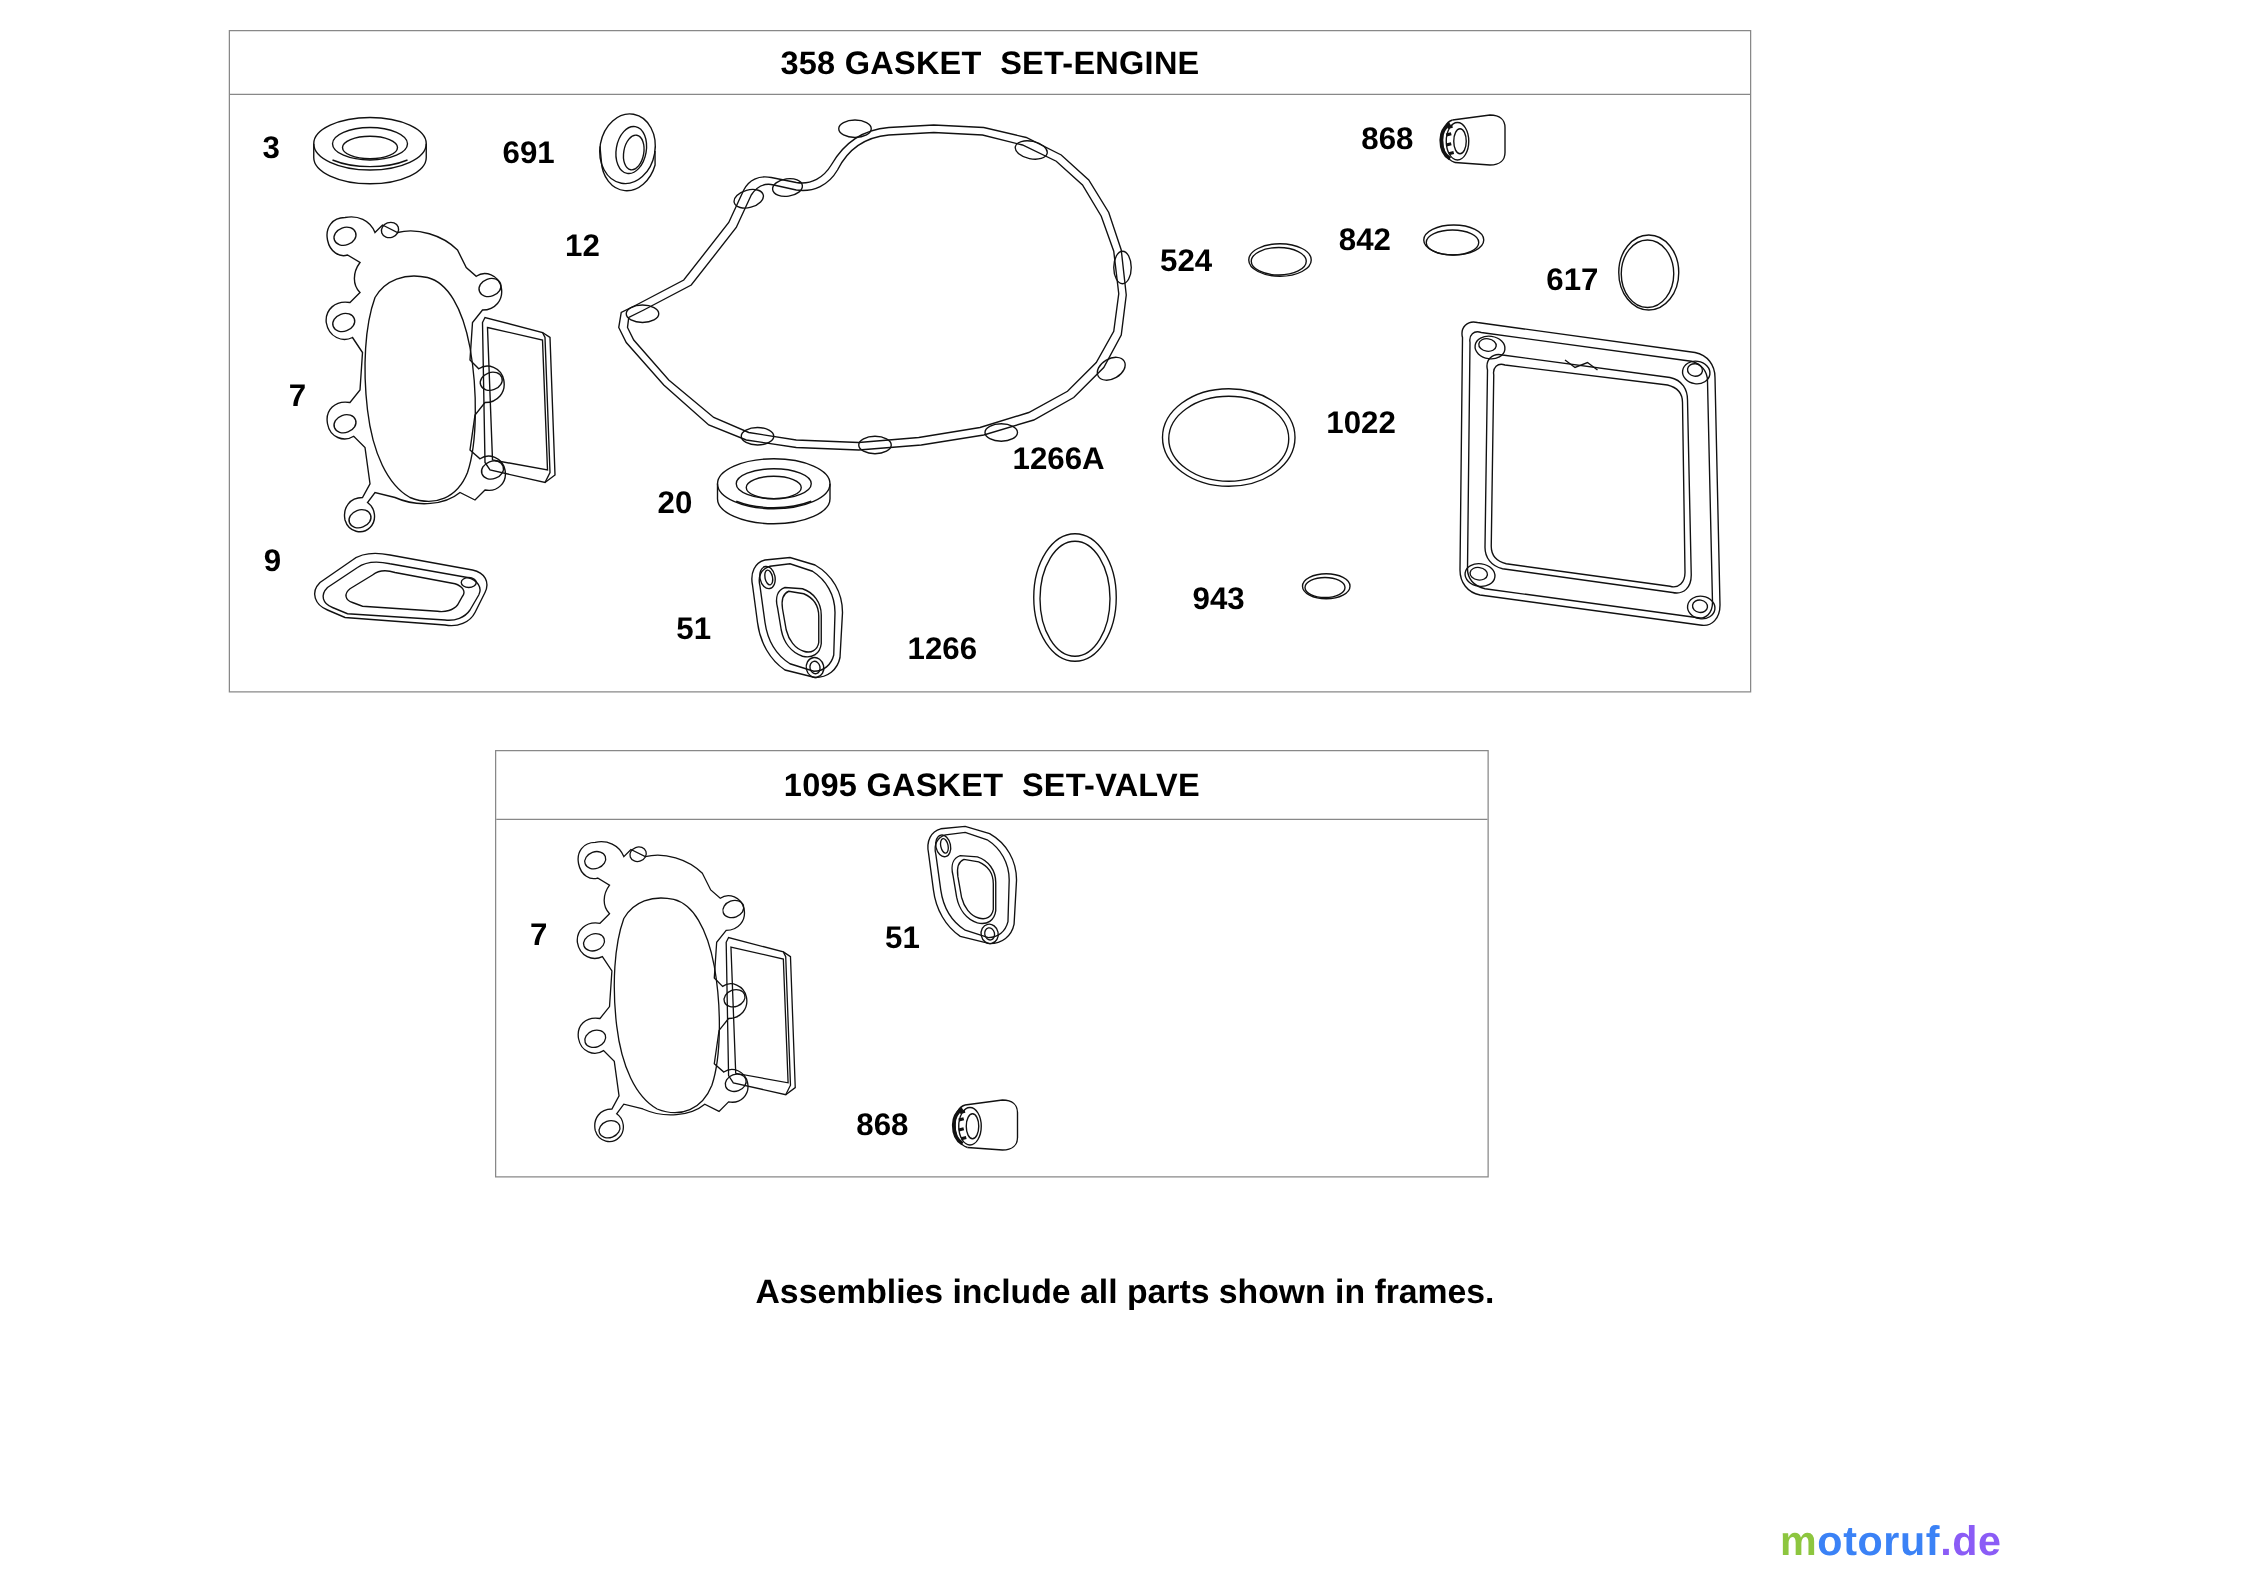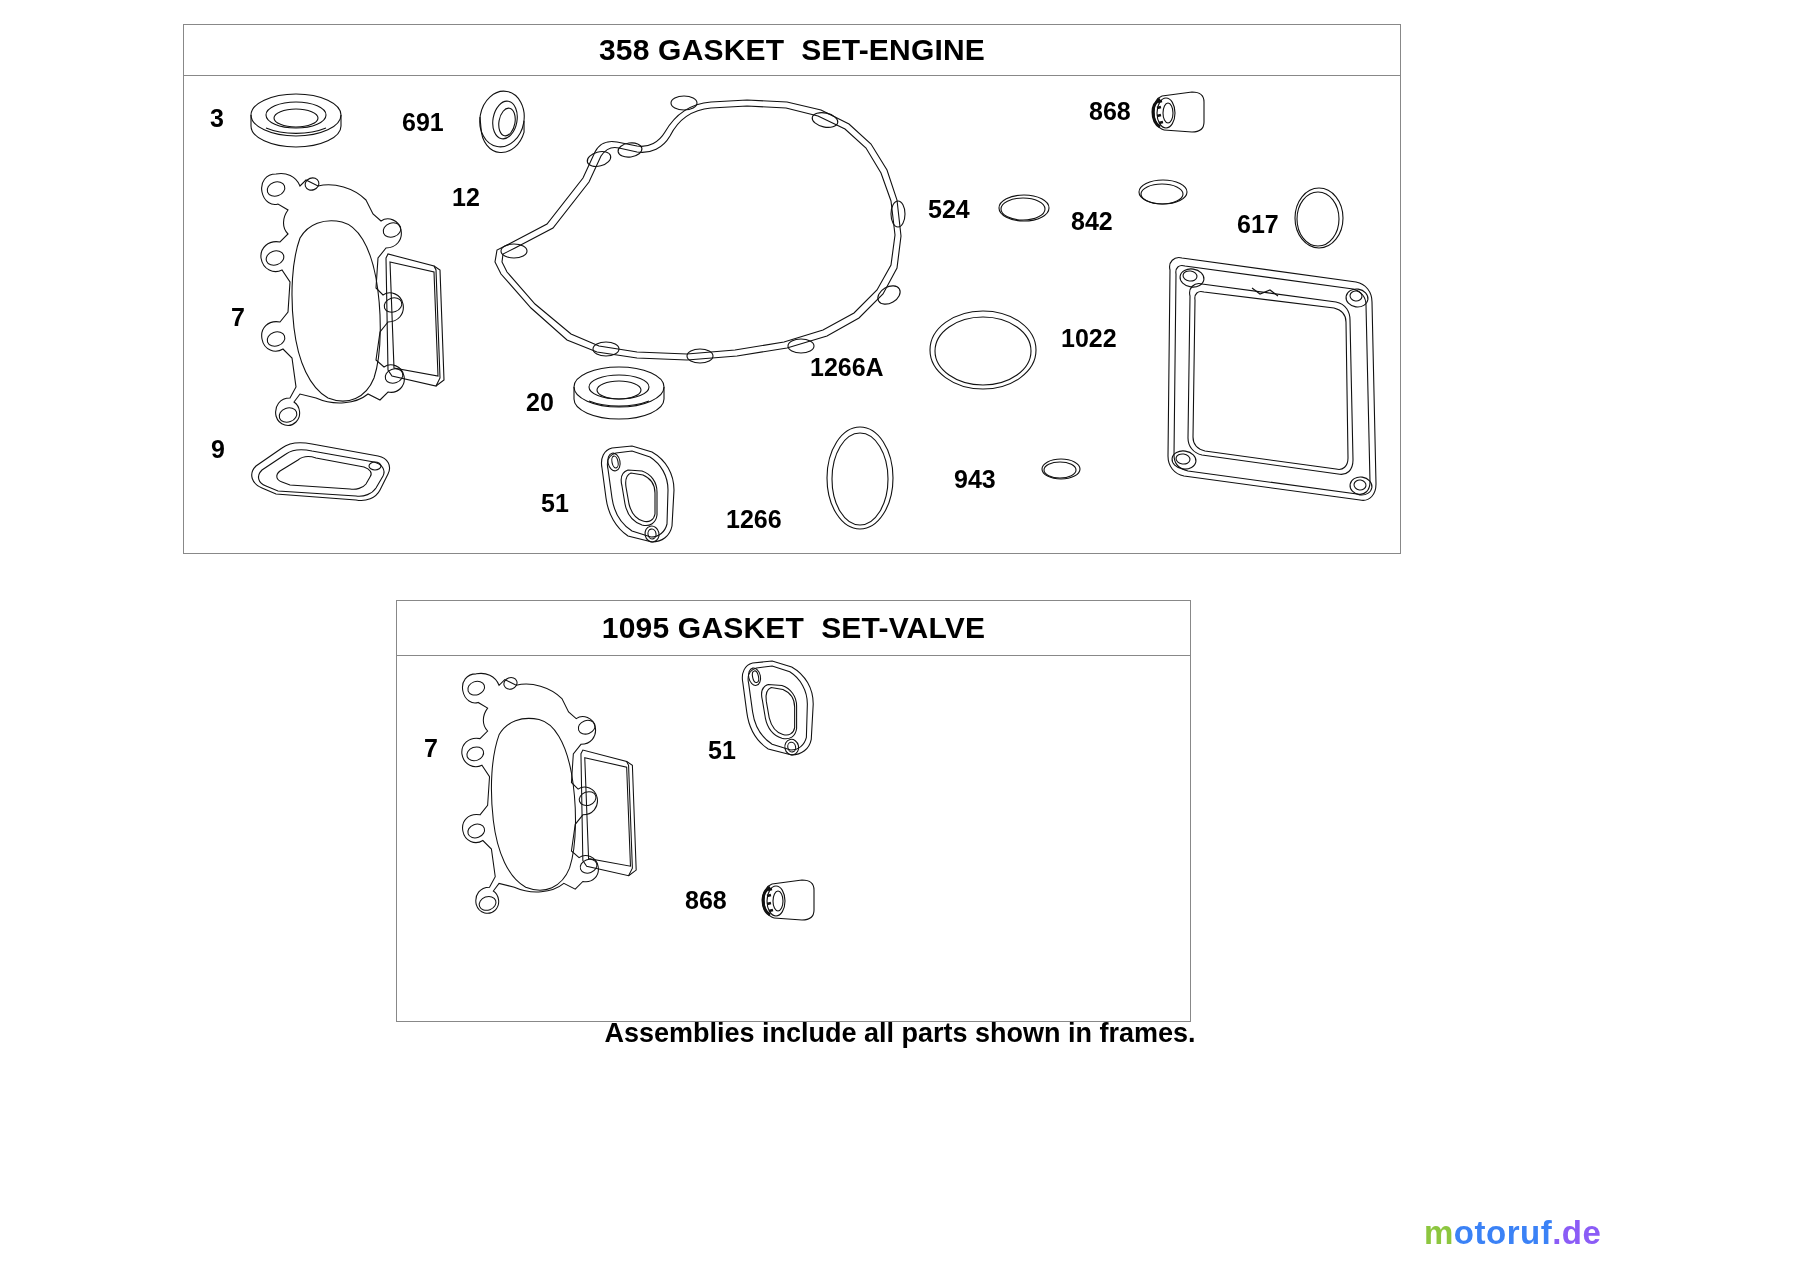--- a/index.html
+++ b/index.html
@@ -26,37 +26,37 @@
   #frame-engine {
     left: 183px;
     top: 24px;
     width: 1218px;
     height: 530px;
   }
   #frame-valve {
     left: 396px;
     top: 600px;
     width: 795px;
-    height: 422px;
+    height: 342px;
   }
   .frame-title-bar {
     position: absolute;
     left: 0;
     top: 0;
     width: 100%;
     height: 51px;
     border-bottom: 1px solid #888888;
     box-sizing: border-box;
     display: flex;
     align-items: center;
     justify-content: center;
   }
   #frame-valve .frame-title-bar { height: 55px; }
   .frame-title {
-    font-size: 30px;
+    font-size: 26px;
     font-weight: bold;
     letter-spacing: 0.2px;
     white-space: pre;
     color: #000;
   }
   .frame-body {
     position: absolute;
     left: 0;
     width: 100%;
   }
@@ -412,21 +412,21 @@
     <path d="M8 11 C3 14 1 19 1 24 C1 30 3 36 8 39" stroke-width="3"></path>
   </svg>
 </div>
 
 <div id="callout-layer">
     <div class="callout" style="left: 210px; top: 106px;">3</div>
     <div class="callout" style="left: 402px; top: 110px;">691</div>
     <div class="callout" style="left: 1089px; top: 99px;">868</div>
     <div class="callout" style="left: 452px; top: 185px;">12</div>
     <div class="callout" style="left: 928px; top: 197px;">524</div>
-    <div class="callout" style="left: 1071px; top: 180px; margin-top: 29px;">842</div>
+    <div class="callout" style="left: 1071px; top: 180px;">842</div>
     <div class="callout" style="left: 1209px; top: 212px; margin-left: 28px;">617</div>
     <div class="callout" style="left: 231px; top: 305px;">7</div>
     <div class="callout" style="left: 1061px; top: 326px;">1022</div>
     <div class="callout" style="left: 810px; top: 355px;">1266A</div>
     <div class="callout" style="left: 526px; top: 390px;">20</div>
     <div class="callout" style="left: 211px; top: 437px;">9</div>
     <div class="callout" style="left: 954px; top: 467px;">943</div>
     <div class="callout" style="left: 541px; top: 491px;">51</div>
     <div class="callout" style="left: 726px; top: 507px;">1266</div>
     <div class="callout" style="left: 424px; top: 736px;">7</div>

